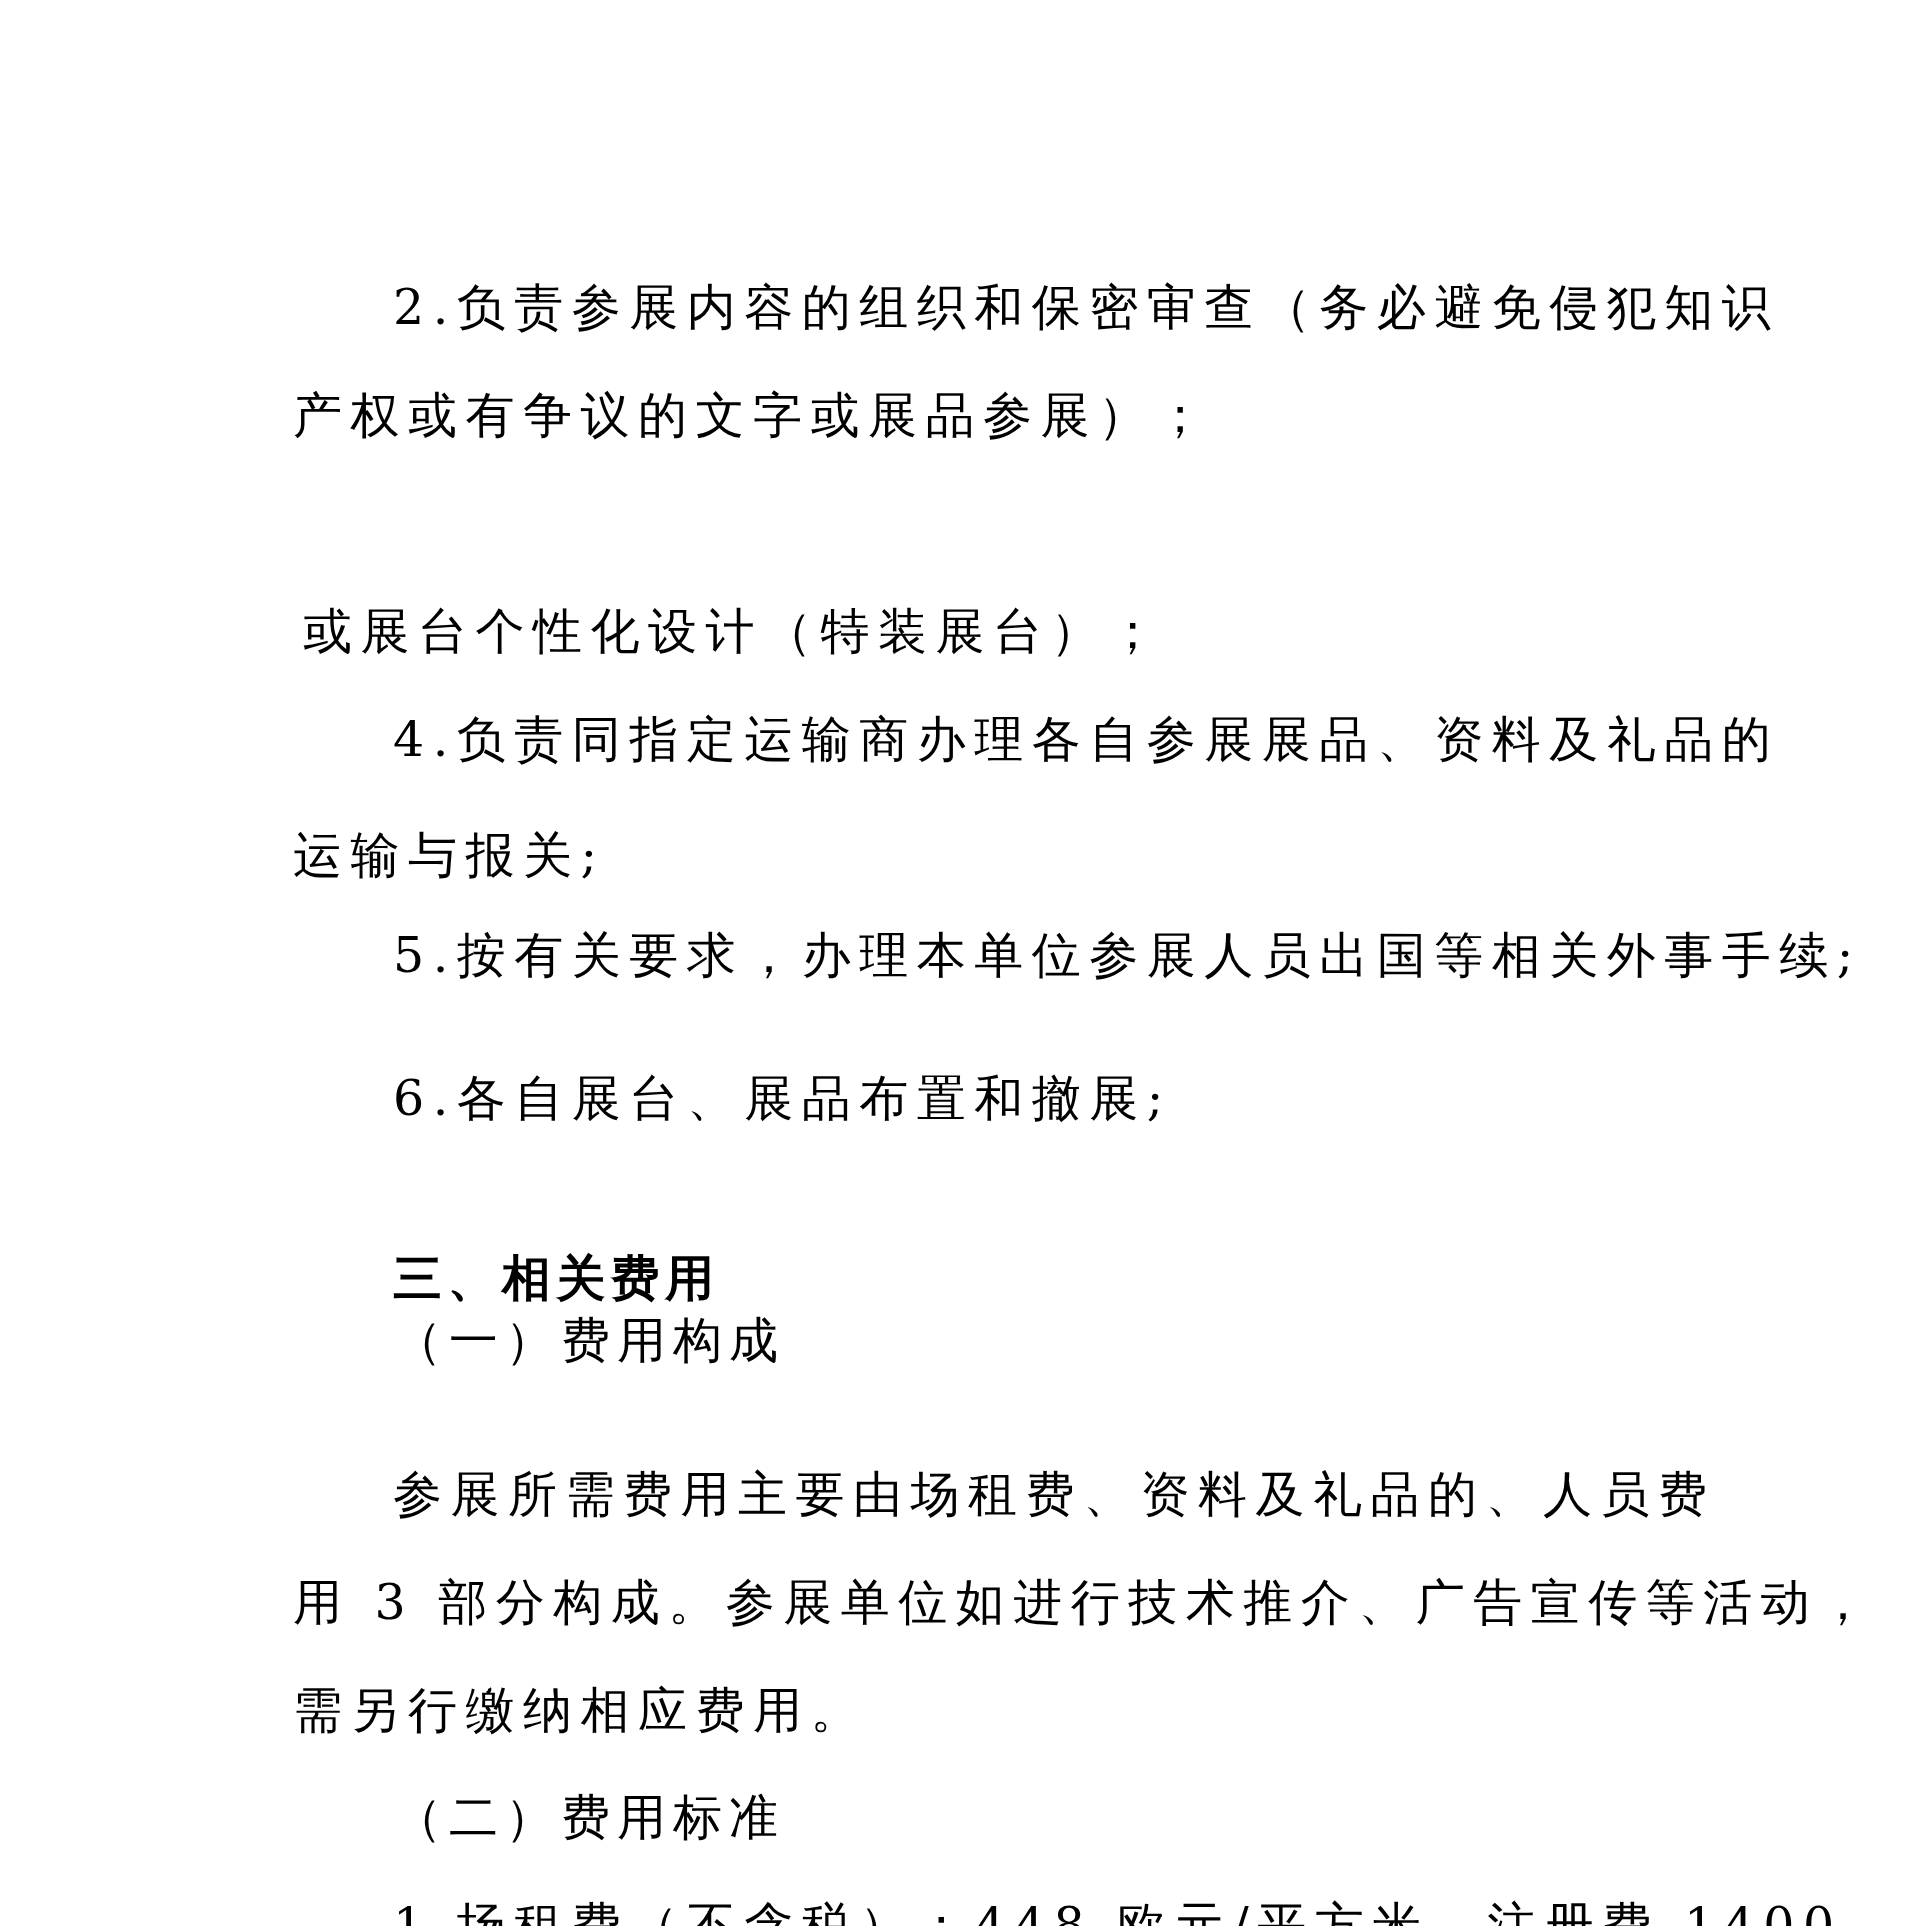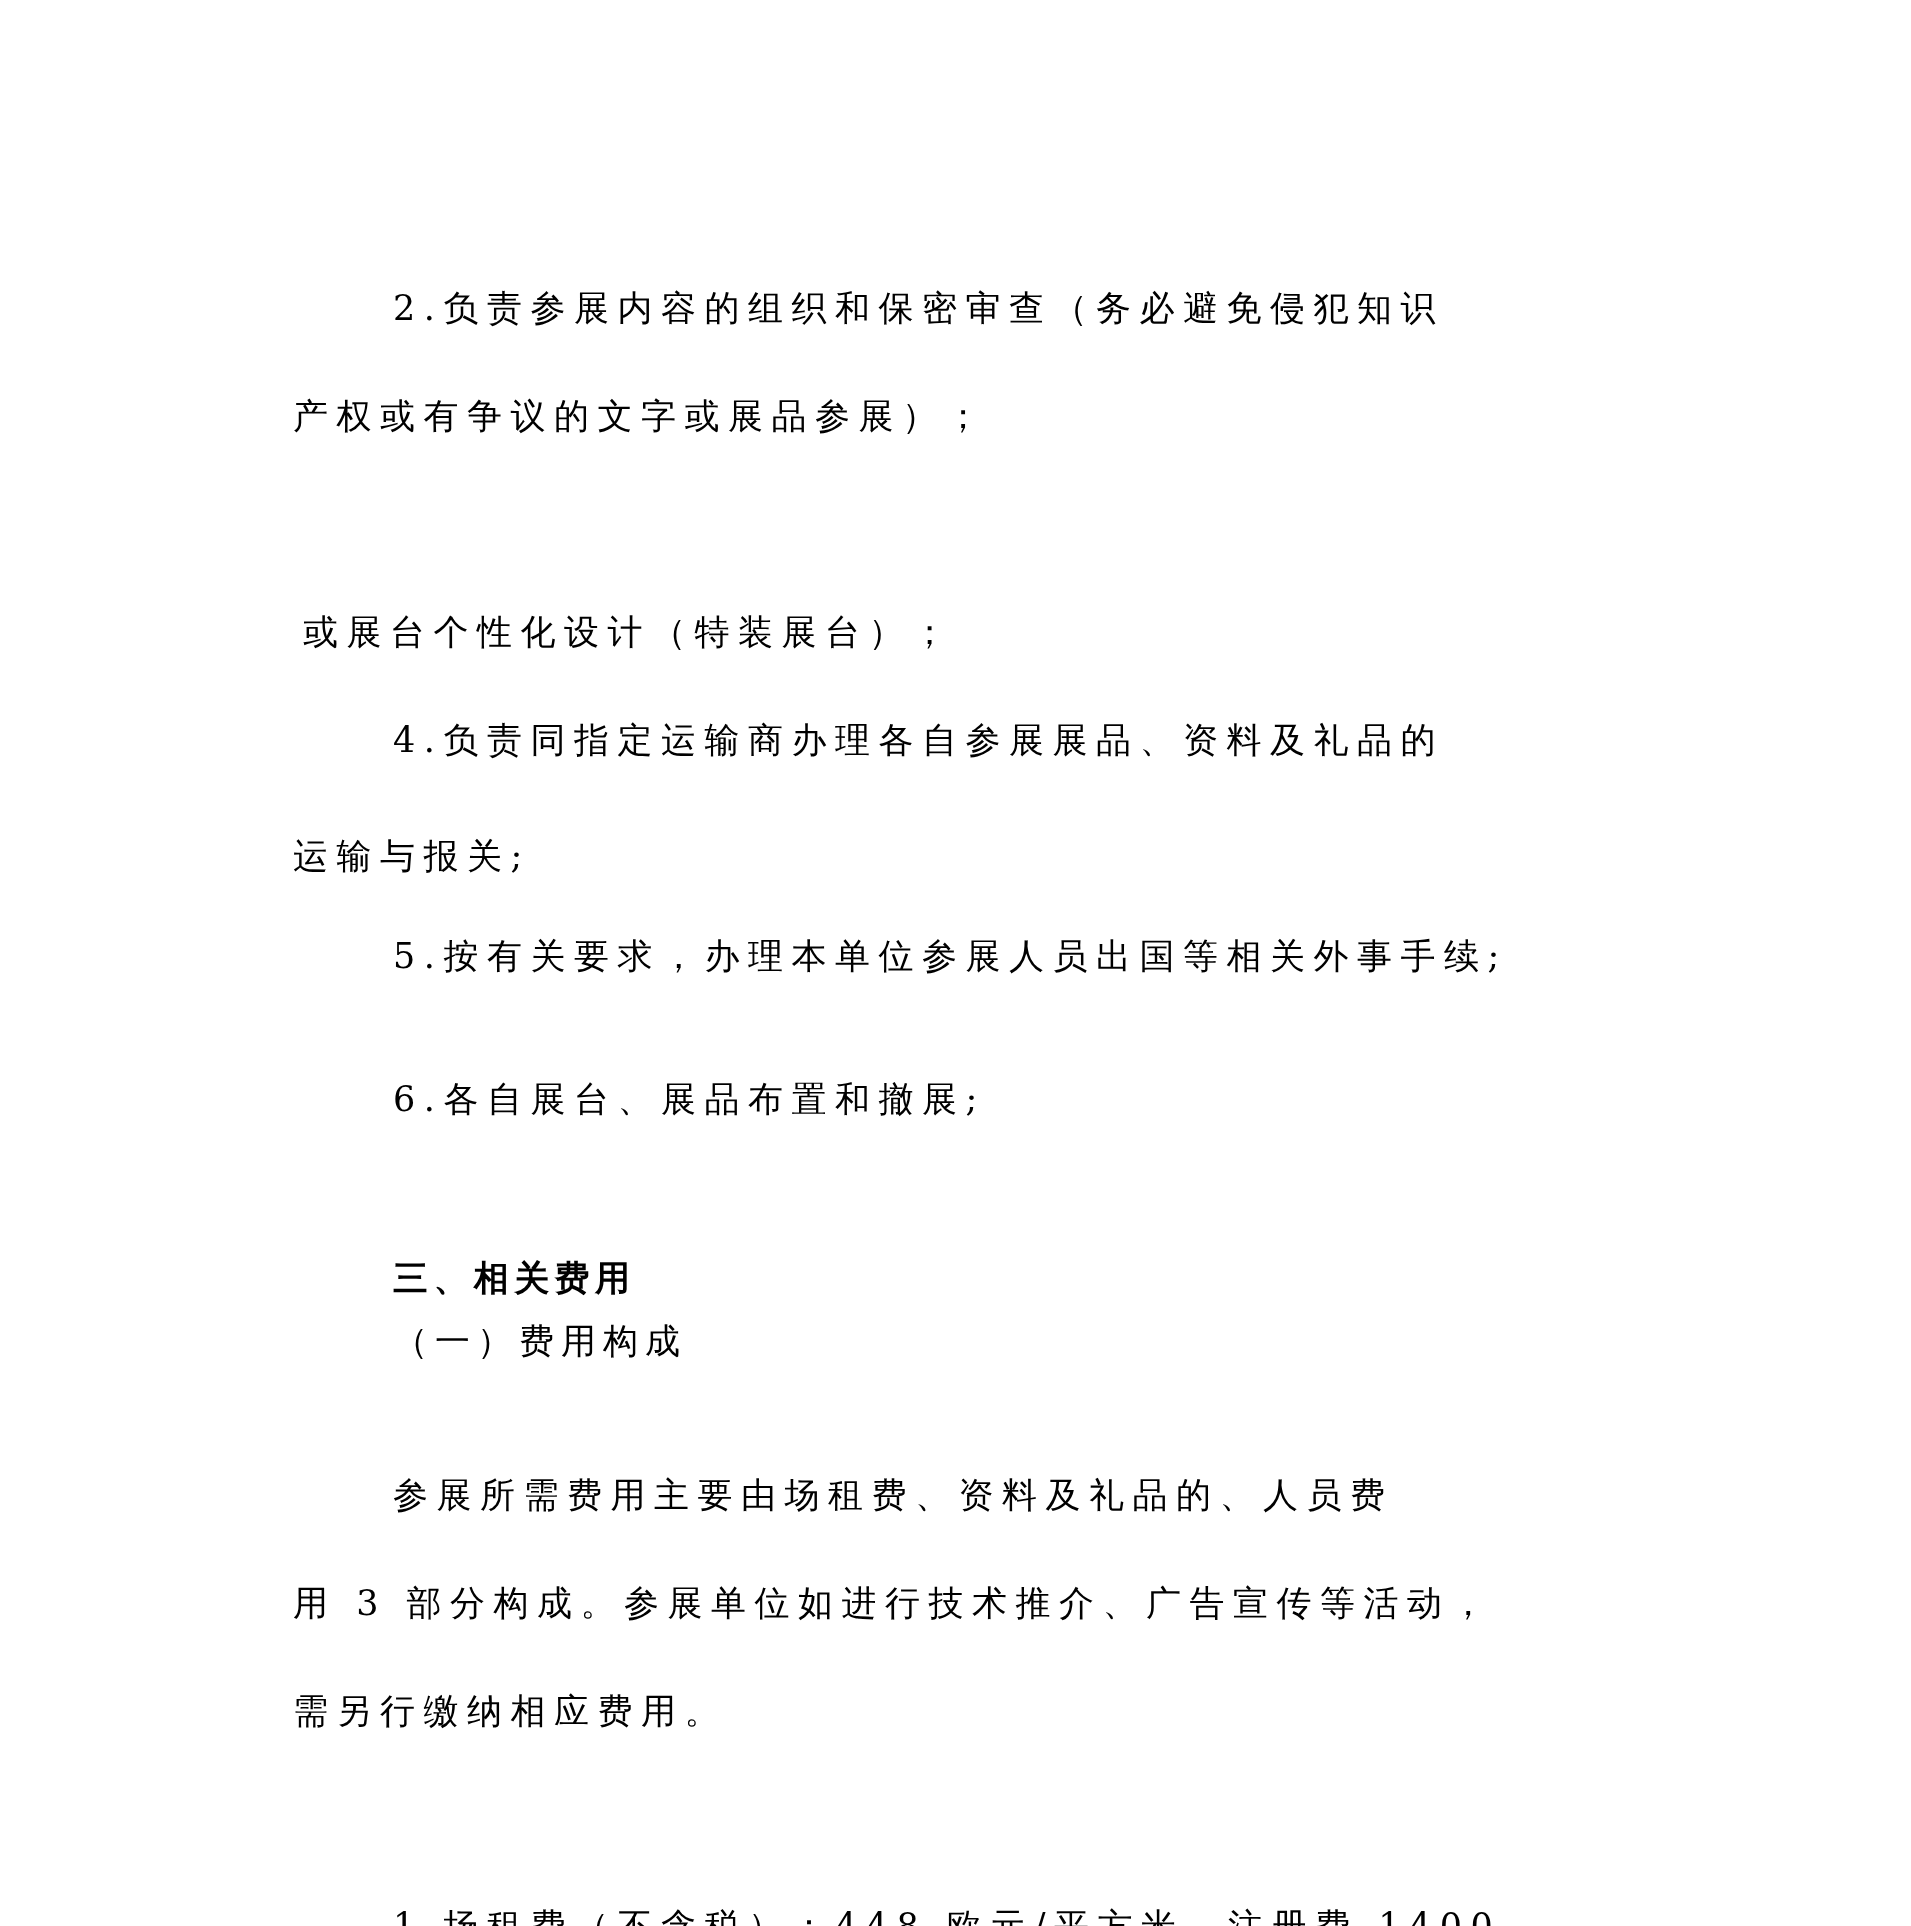--- a/index.html
+++ b/index.html
@@ -19,21 +19,21 @@
       position: absolute;
       left: 0;
       top: 0;
       width: 1911px;
       height: 2703px;
       background: #ffffff;
     }
     .line {
       position: absolute;
       left: 293px;
-      font-size: 35px;
+      font-size: 49px;
       line-height: 62px;
       letter-spacing: 8.5px;
       white-space: nowrap;
     }
     .line.indent { left: 393px; }
     .heading {
       font-family: Liberation Serif, serif;
       font-weight: bold;
       letter-spacing: 5.4px;
     }
@@ -57,17 +57,18 @@
   <div class="line indent" style="top:925px;">5.按有关要求，办理本单位参展人员出国等相关外事手续;</div>
   <div class="line indent" style="top:1068px;">6.各自展台、展品布置和撤展;</div>
 
   <div class="line indent heading" style="top:1248px;">三、相关费用</div>
   <div class="line indent subheading" style="top:1310px;">（一）费用构成</div>
 
   <div class="line indent" style="top:1464px;">参展所需费用主要由场租费、资料及礼品的、人员费</div>
   <div class="line" style="top:1572px;">用 3 部分构成。参展单位如进行技术推介、广告宣传等活动，</div>
   <div class="line" style="top:1680px;">需另行缴纳相应费用。</div>
 
+  <div class="line indent subheading" style="top:1787px;">（二）费用标准</div>
 
   <div class="line indent" style="top:1895px;">1.场租费（不含税）：448 欧元/平方米，注册费 1400</div>
 
 </div>
 
 
 </body></html>

